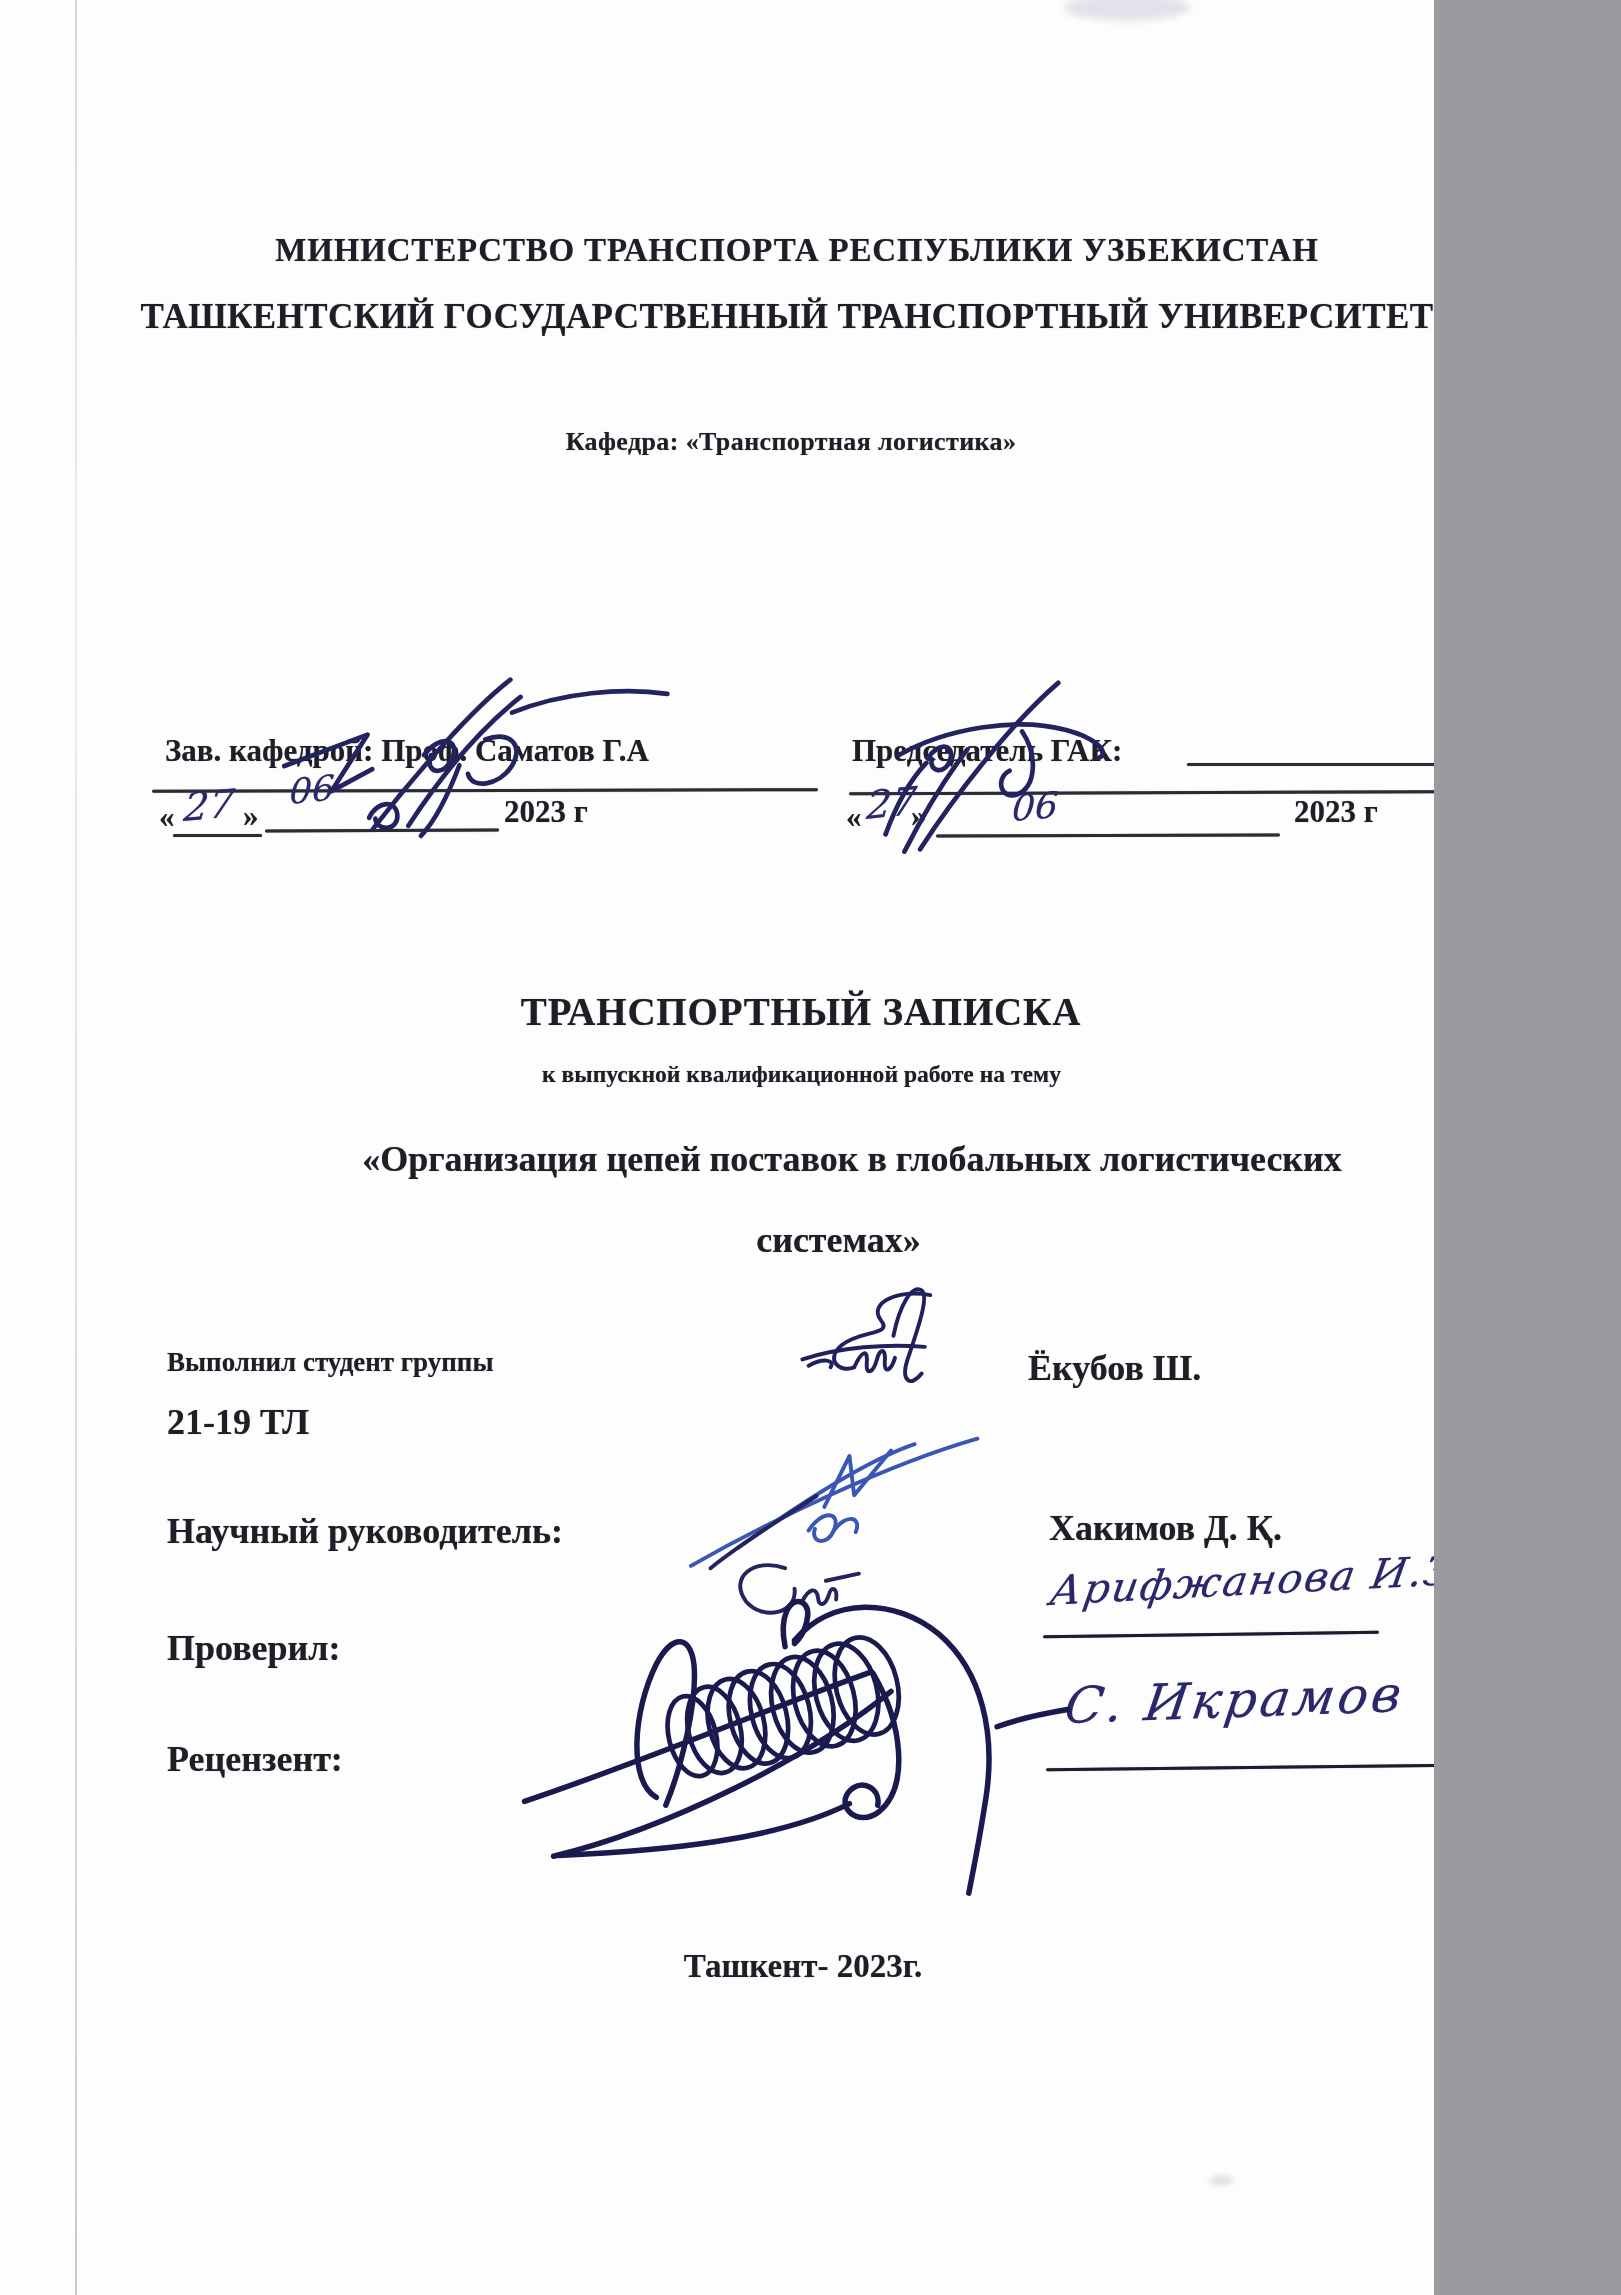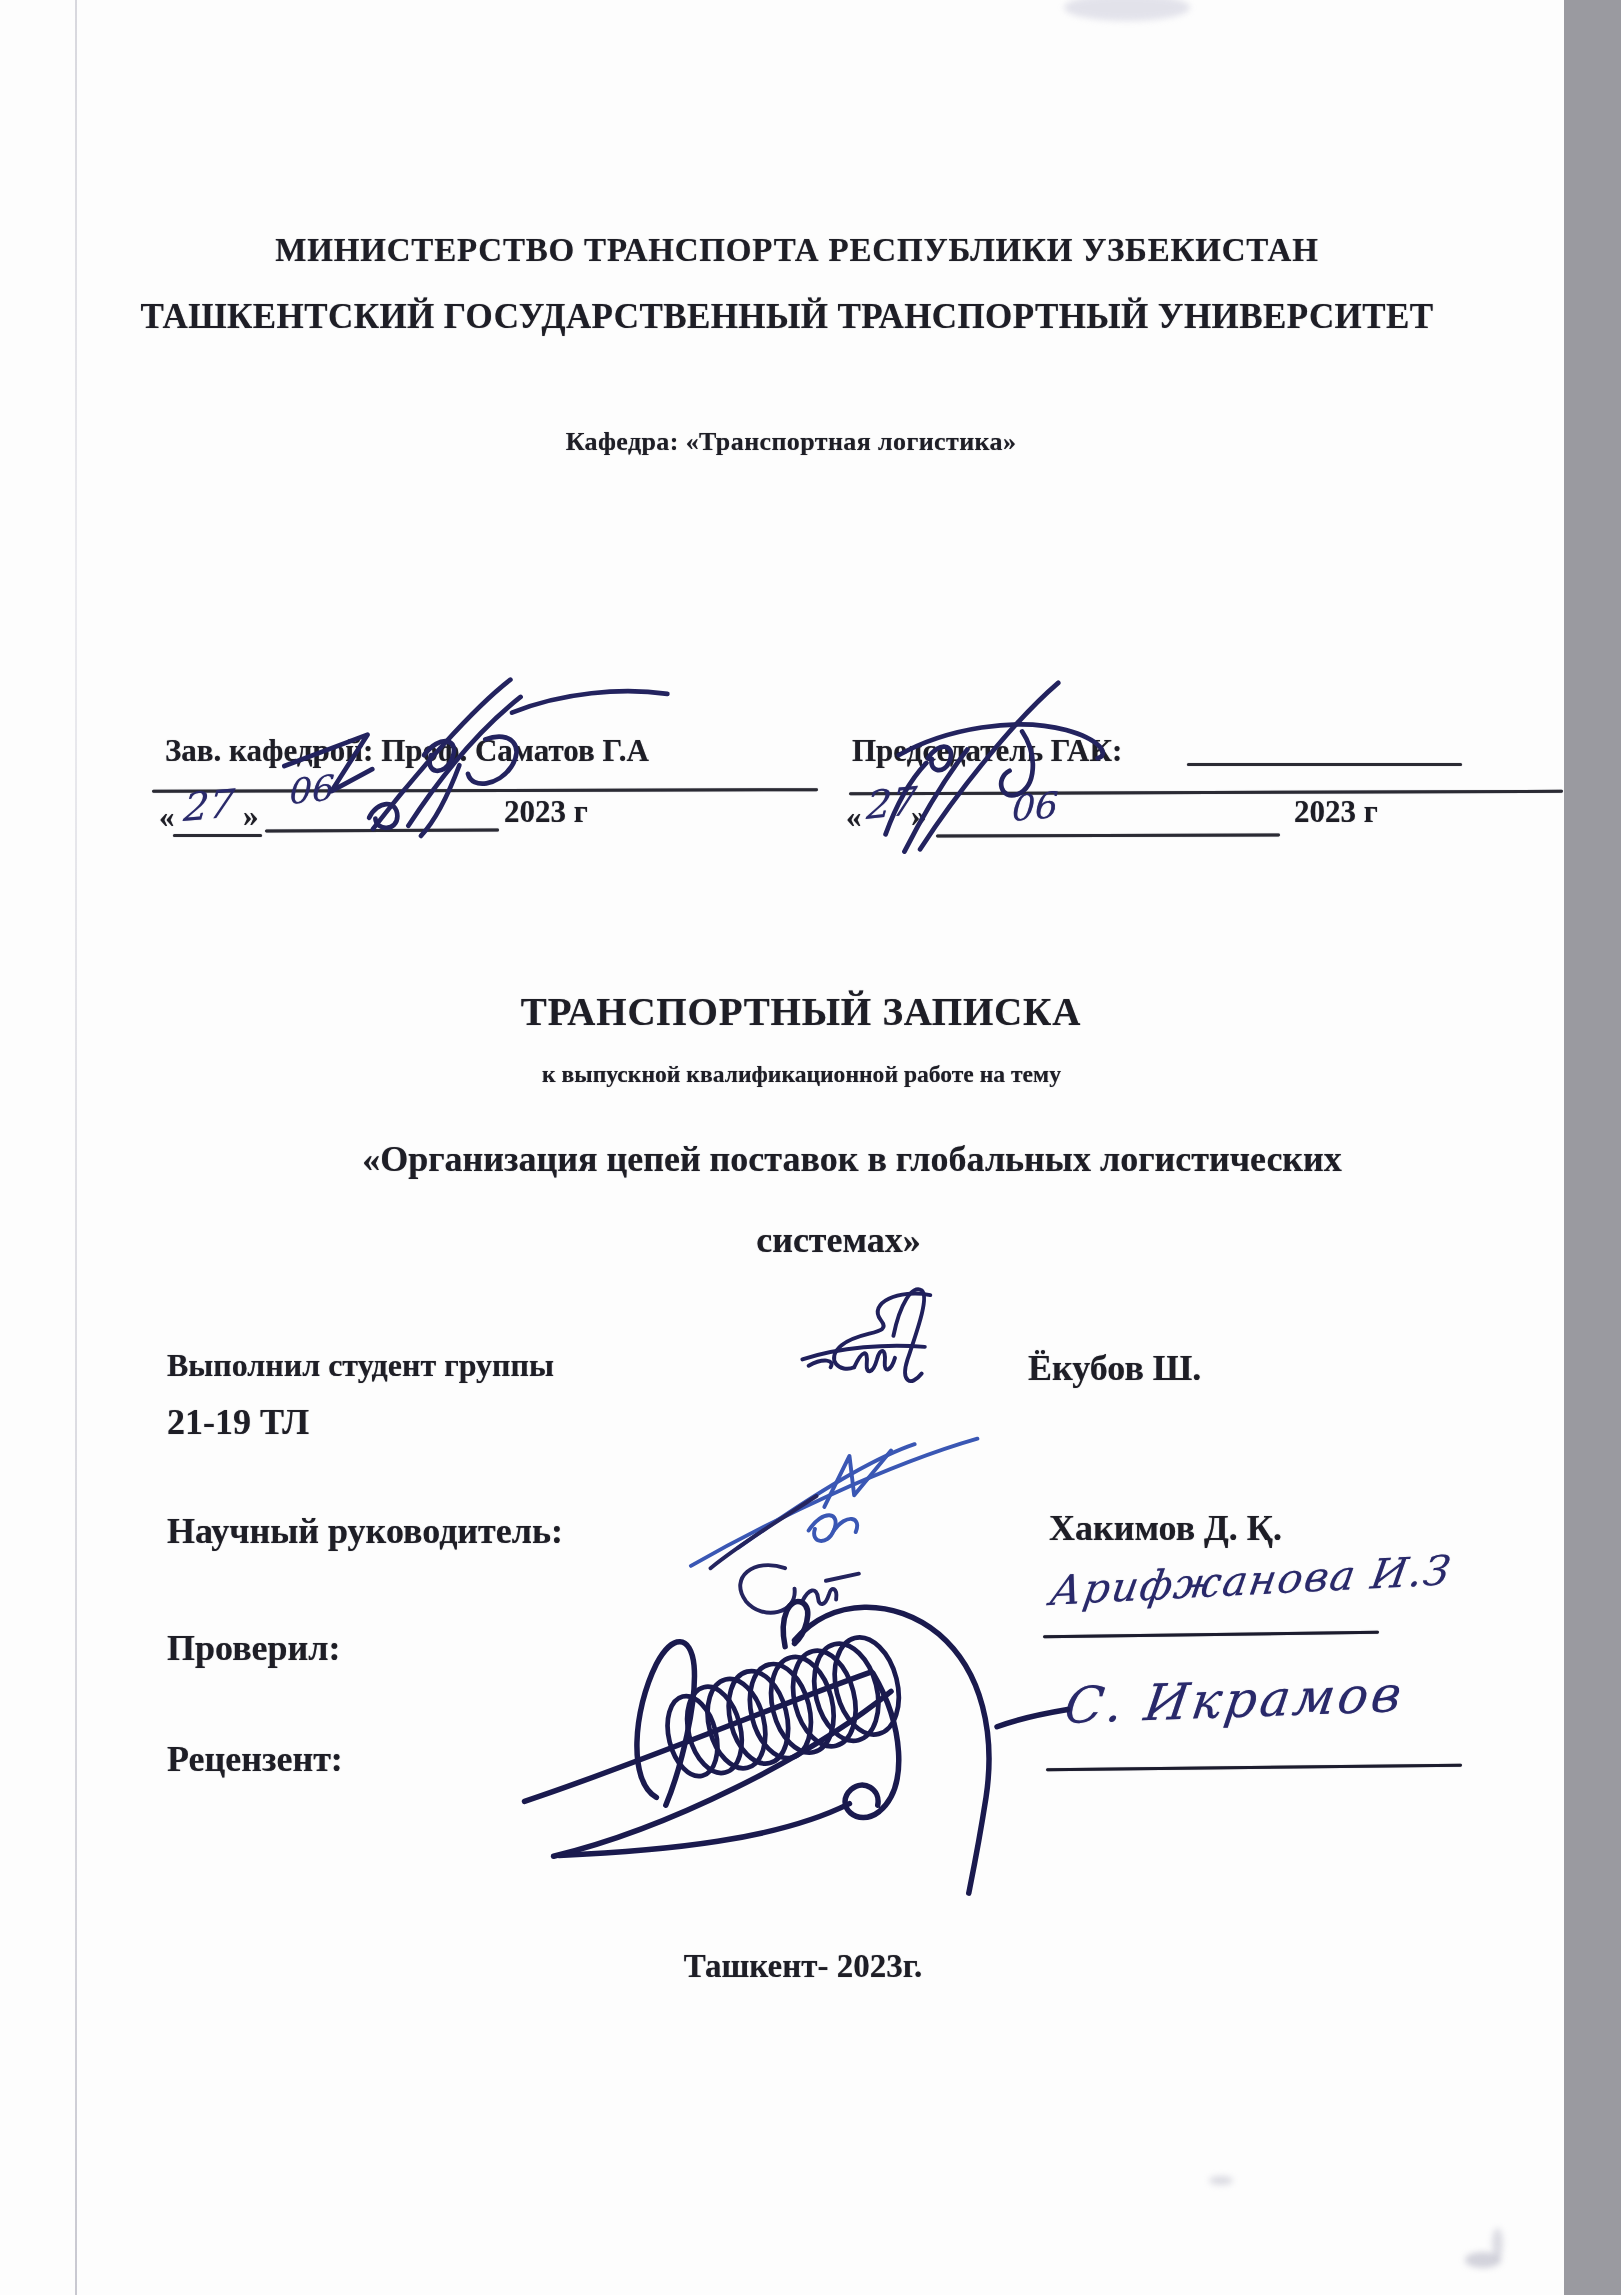--- a/index.html
+++ b/index.html
@@ -1,18 +1,18 @@
 <!DOCTYPE html>
 <html style="font-size:12.6px"><head>
 <meta charset="utf-8">
 <style>
   html,body{margin:0;padding:0;background:#9a9aa0;}
   #page{
     position:relative;
-    width:1564px;height:2295px;
+    width:1434px;height:2295px;
     background:#fdfdfd;
     overflow:hidden;
     font-family:"Liberation Serif","DejaVu Serif",serif;
     color:#1e1e26;
     text-decoration:underline;
   }
   .txt{
     position:absolute;
     white-space:nowrap;
     color:#1e1e26;
@@ -79,21 +79,21 @@
   <span class="txt sb" style="left:911px;top:798px;font-size:31px;">»</span>
   <div class="rule" style="left:936px;top:834px;width:344px;transform:rotate(-0.2deg);"></div>
   <span class="hw" style="left:1011px;top:788px;font-size:36px;transform:skewX(-8deg) rotate(-5deg);">06</span>
   <span class="txt sb" style="left:1294px;top:794px;font-size:31px;">2023 г</span>
 
   <div class="txt ctr b" style="top:989px;width:1602px;font-size:39px;letter-spacing:0.8px;">ТРАНСПОРТНЫЙ ЗАПИСКА</div>
   <div class="txt ctr sb" style="top:1061px;width:1603px;font-size:23.6px;">к выпускной квалификационной работе на тему</div>
   <div class="txt ctr b" style="top:1138px;width:1704px;font-size:36px;">«Организация цепей поставок в глобальных логистических</div>
   <div class="txt ctr b" style="top:1219px;width:1605px;font-size:36px;padding-left:36px;">системах»</div>
 
-  <div class="txt b" style="left:167px;top:1347px;font-size:32px;text-align:center;">Выполнил студент группы</div>
+  <div class="txt b" style="left:167px;top:1347px;font-size:27px;text-align:center;">Выполнил студент группы</div>
   <div class="txt b" style="left:167px;top:1401px;font-size:36px;">21-19 ТЛ</div>
   <div class="txt b" style="left:1028px;top:1347px;font-size:36px;">Ёкубов Ш.</div>
 
   <div class="txt b" style="left:167px;top:1510px;font-size:36px;">Научный руководитель:</div>
   <div class="txt b" style="left:1049px;top:1507px;font-size:36px;">Хакимов Д. Қ.</div>
 
   <div class="txt b" style="left:167px;top:1627px;font-size:36px;">Проверил:</div>
   <span class="hw" style="left:1047px;top:1567px;font-size:41px;letter-spacing:1.6px;transform:skewX(-12deg) rotate(-3deg);">Арифжанова И.З</span>
   <div class="rule" style="left:1043px;top:1633px;width:336px;background:#1c1c2e;transform:rotate(-0.8deg);"></div>
 

